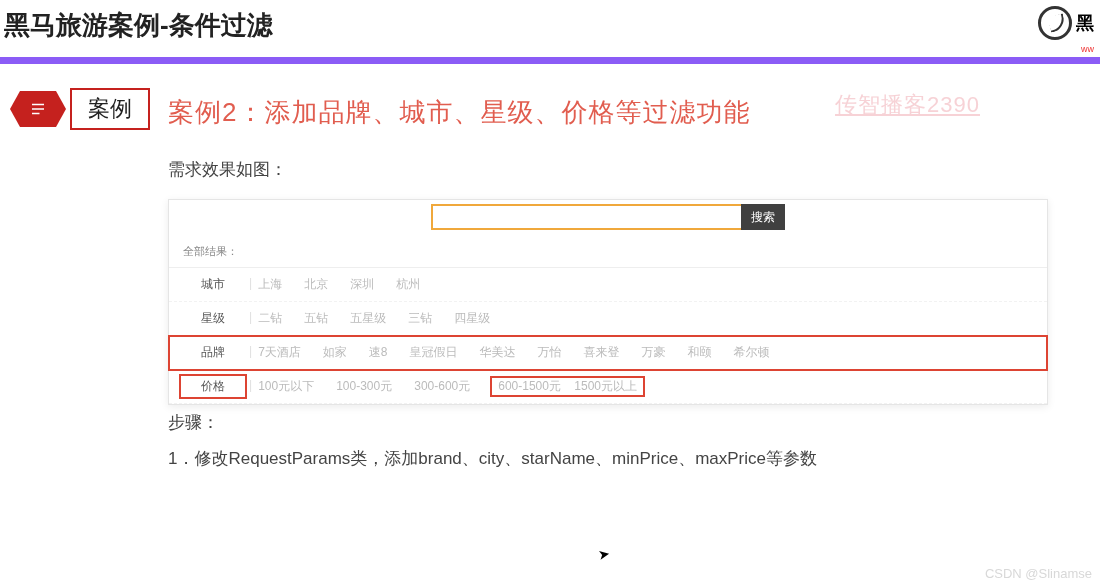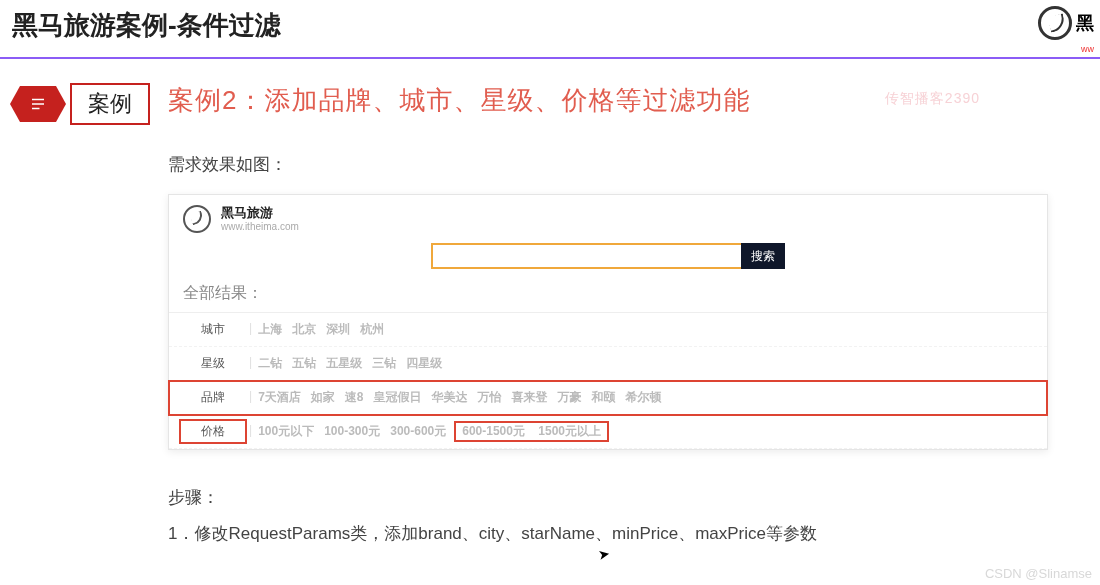--- a/index.html
+++ b/index.html
@@ -1,55 +1,55 @@
 <!DOCTYPE html>
 <html><head>
 <meta charset="utf-8">
 <style>
 * { margin: 0; padding: 0; box-sizing: border-box; }
 body { font-family: "Microsoft YaHei", Arial, sans-serif; background: #fff; width: 1100px; height: 585px; overflow: hidden; position: relative; }
-.page-title { font-size: 26px; font-weight: bold; color: #222; padding: 8px 12px 14px; border-bottom: 2px solid #8b5cf6; }
+.page-title { font-size: 26px; font-weight: bold; color: #222; padding: 8px 4px 14px; border-bottom: 7px solid #8b5cf6; }
 .watermark-br { position: absolute; bottom: 4px; right: 8px; color: #d8d8d8; font-size: 13px; }
-.watermark-tr { position: absolute; top: 90px; right: 120px; color: #f7d2d6; font-size: 14px; letter-spacing: 1px; }
+.watermark-tr { position: absolute; top: 90px; right: 120px; color: #f7d2d6; font-size: 22px; letter-spacing: 1px; text-decoration: underline; }
 .logo-corner { position: absolute; top: 6px; right: 6px; display: flex; align-items: center; gap: 4px; }
 .logo-corner .ring { width: 34px; height: 34px; border: 3px solid #333; border-radius: 50%; position: relative; }
 .logo-corner .ring::after { content:""; position:absolute; left:8px; top:6px; width:14px; height:14px; border:2px solid #333; border-top:none; border-left:none; border-radius:0 0 14px 0; transform:rotate(-15deg);}
 .logo-corner .txt { font-weight:bold; font-size:18px; }
 .logo-corner .sub { position:absolute; top:38px; right:0; font-size:9px; color:#e33; }
 .content { padding: 24px 20px 0 20px; }
-.row-head { display: flex; align-items: flex-start; gap: 18px; }
+.row-head { display: flex; align-items: flex-end; gap: 18px; }
 .hex-badge { display:flex; align-items:center; }
 .hex { width:36px; height:36px; background:#c5211e; position:relative; display:flex; align-items:center; justify-content:center; }
 .hex::before, .hex::after { content:""; position:absolute; width:0; height:0; border-top:18px solid transparent; border-bottom:18px solid transparent; }
 .hex::before { left:-10px; border-right:10px solid #c5211e; }
 .hex::after { right:-10px; border-left:10px solid #c5211e; }
 .hex svg { fill:#fff; }
 .badge-label { border:2px solid #c5211e; padding:4px 16px; font-size:22px; color:#222; margin-left:14px; font-weight:500; }
 .case-title { color:#e15d4f; font-size:26px; letter-spacing:1px; font-weight:500; }
 .body-block { margin-left: 148px; margin-top: 28px; font-size: 17px; color: #444; }
 .screenshot { margin-top: 18px; border: 1px solid #e5e5e5; box-shadow: 0 2px 8px rgba(0,0,0,0.08); background:#fff; padding: 0; width: 880px; }
 .shot-header { display:flex; align-items:center; padding:10px 14px 6px; gap:10px; }
 .shot-ring { width:28px; height:28px; border:2px solid #555; border-radius:50%; position:relative; flex:0 0 28px;}
 .shot-ring::after{content:"";position:absolute;left:6px;top:5px;width:10px;height:10px;border:2px solid #555;border-top:none;border-left:none;border-radius:0 0 10px 0;transform:rotate(-15deg);}
 .shot-brand-name { font-size:13px; font-weight:bold; color:#222; line-height:1.1;}
 .shot-brand-url { font-size:10px; color:#aaa; }
 .shot-search { display:flex; justify-content:center; padding:4px 0 10px; }
 .shot-search input { width:310px; height:26px; border:2px solid #f0a83b; border-right:none; padding:0 6px; font-size:12px; outline:none;}
-.shot-search button { width:44px; height:26px; background:#0f172a; border:none; color:#fff; font-size:12px; cursor:pointer;}
-.all-results { font-size:16px; color:#888; padding:4px 14px 8px;}
+.shot-search button { width:44px; height:26px; background:#404040; border:none; color:#fff; font-size:12px; cursor:pointer;}
+.all-results { font-size:11px; color:#888; padding:4px 14px 8px;}
 .filter-table { width:100%; font-size:12px; border-top:1px solid #eee;}
 .filter-row { display:flex; align-items:flex-start; padding:8px 14px; border-bottom:1px dashed #f2f2f2;}
 .filter-row .fname { width:60px; color:#555; text-align:center; font-weight:500;}
 .filter-row .sep { color:#e0e0e0; margin:0 6px;}
-.filter-row .fvals { display:flex; gap:10px; color:#bbb; flex-wrap:nowrap;font-weight:bold;}
+.filter-row .fvals { display:flex; gap:22px; color:#bbb; flex-wrap:nowrap;}
 .filter-row .fvals span { white-space:nowrap;}
 .hl-brand { outline:2px solid #d43; outline-offset:-1px;}
 .hl-price .fname { outline:2px solid #d43; outline-offset:2px; padding:0 2px;}
 .hl-price .hl-lastvals { outline:2px solid #d43; padding:0 6px;}
-.steps { margin-top: 30px; font-size: 17px; color:#444; line-height:2.1;}
+.steps { font-size: 17px; color:#444; line-height:2.1;}
 .cursor { position:absolute; left:598px; top:546px; font-size:14px; transform:rotate(-10deg);}
 </style>
 </head>
 <body>
 
 <div class="page-title">黑马旅游案例-条件过滤</div>
 
 <div class="logo-corner">
   <div class="ring"></div>
   <div class="txt">黑</div>
@@ -70,27 +70,20 @@
       </div>
       <div class="badge-label">案例</div>
     </div>
     <div class="case-title">案例2：添加品牌、城市、星级、价格等过滤功能</div>
   </div>
 
   <div class="body-block">
     <div>需求效果如图：</div>
 
     <div class="screenshot">
-      <div class="shot-header">
-        <div class="shot-ring"></div>
-        <div>
-          <div class="shot-brand-name">黑马旅游</div>
-          <div class="shot-brand-url">www.itheima.com</div>
-        </div>
-      </div>
       <div class="shot-search">
         <input type="text" style="">
         <button>搜索</button>
       </div>
       <div class="all-results">全部结果：</div>
 
       <div class="filter-table">
         <div class="filter-row">
           <span class="fname">城市</span>
             <span class="sep">|</span>

